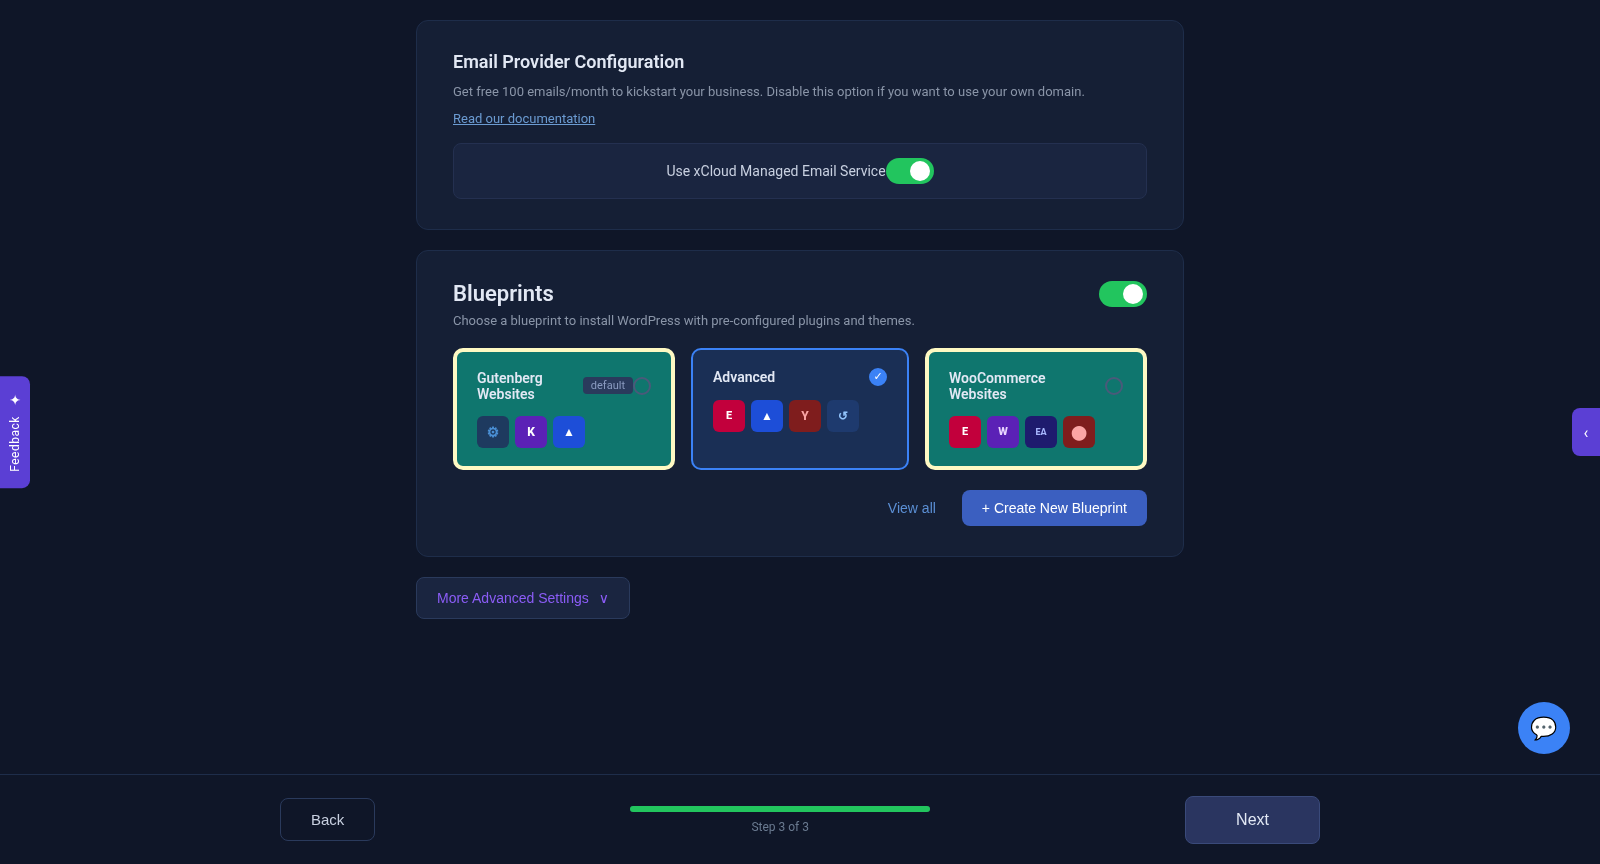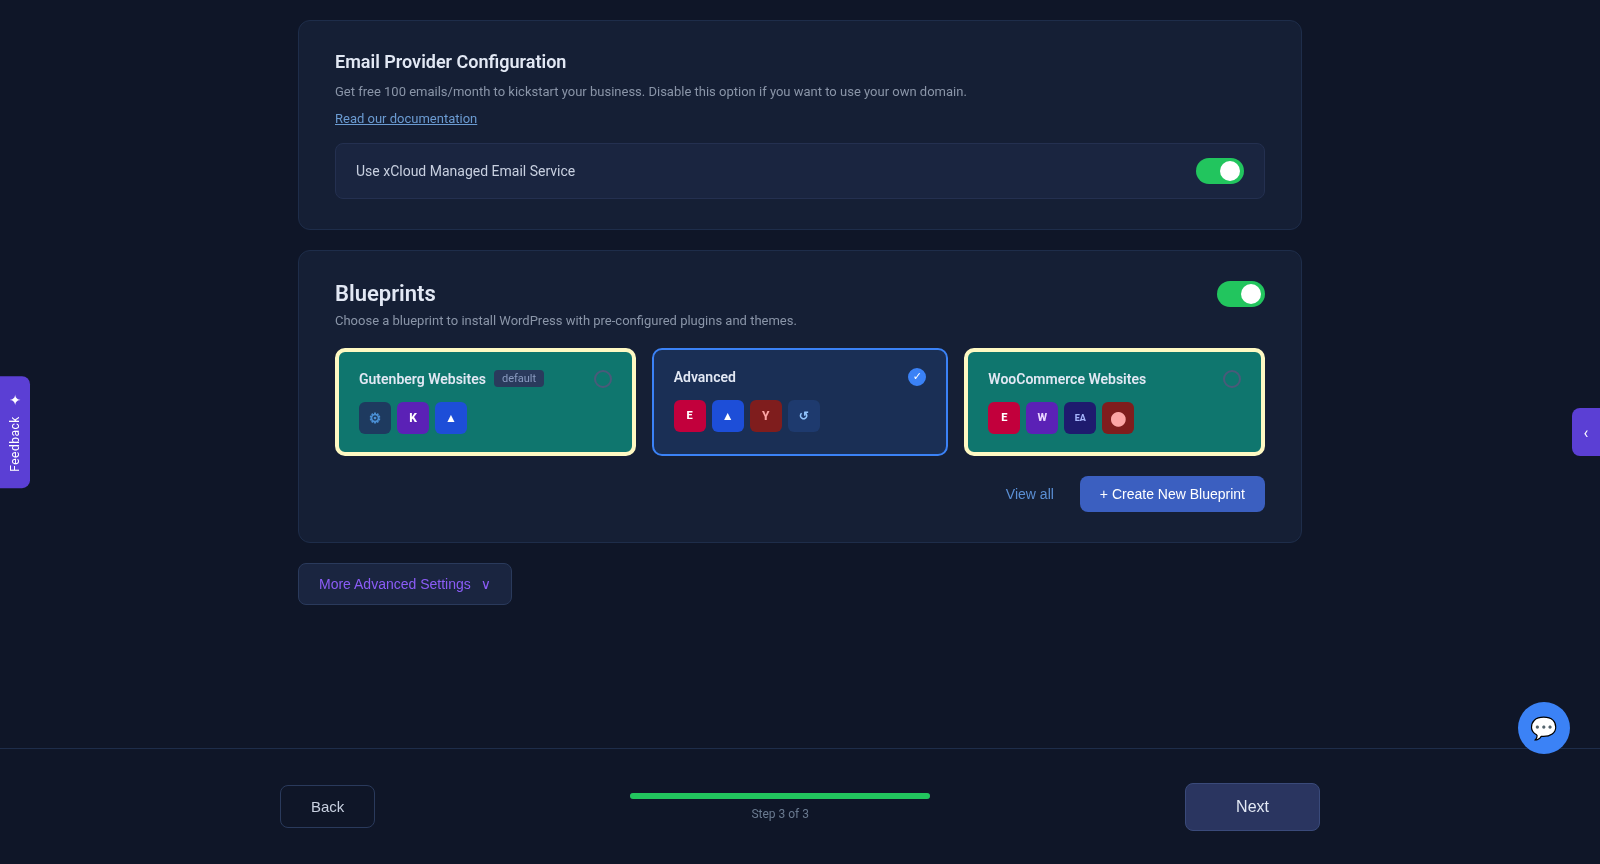--- a/index.html
+++ b/index.html
@@ -18,21 +18,21 @@
       width: 100%;
       height: 100%;
       display: flex;
       flex-direction: column;
       align-items: center;
       padding: 20px 0 0 0;
       position: relative;
     }
 
     .content-area {
-      width: 1004px;
+      width: 768px;
       display: flex;
       flex-direction: column;
       gap: 20px;
     }
 
     
     .card {
       background: #151f35;
       border-radius: 12px;
       padding: 30px 36px;
@@ -57,21 +57,21 @@
       font-size: 13px;
       color: #6b9bd2;
       text-decoration: underline;
       cursor: pointer;
     }
 
     
     .toggle-row {
       display: flex;
       align-items: center;
-      justify-content: space-between;
+      justify-content: center;
       background: #1a2540;
       border: 1px solid #243050;
       border-radius: 8px;
       padding: 14px 20px;
       margin-top: 16px;
     }
 
     .toggle-label {
       font-size: 14px;
       color: #c8d0e0;
@@ -248,21 +248,21 @@
       gap: 10px;
       width: fit-content;
     }
 
     
     .bottom-nav {
       position: absolute;
       bottom: 0;
       left: 0;
       right: 0;
-      height: 116px;
+      height: 90px;
       background: #0f1628;
       border-top: 1px solid #1e2d4a;
       display: flex;
       align-items: center;
       justify-content: space-between;
       padding: 0 280px;
     }
 
     .back-btn {
       background: transparent;

